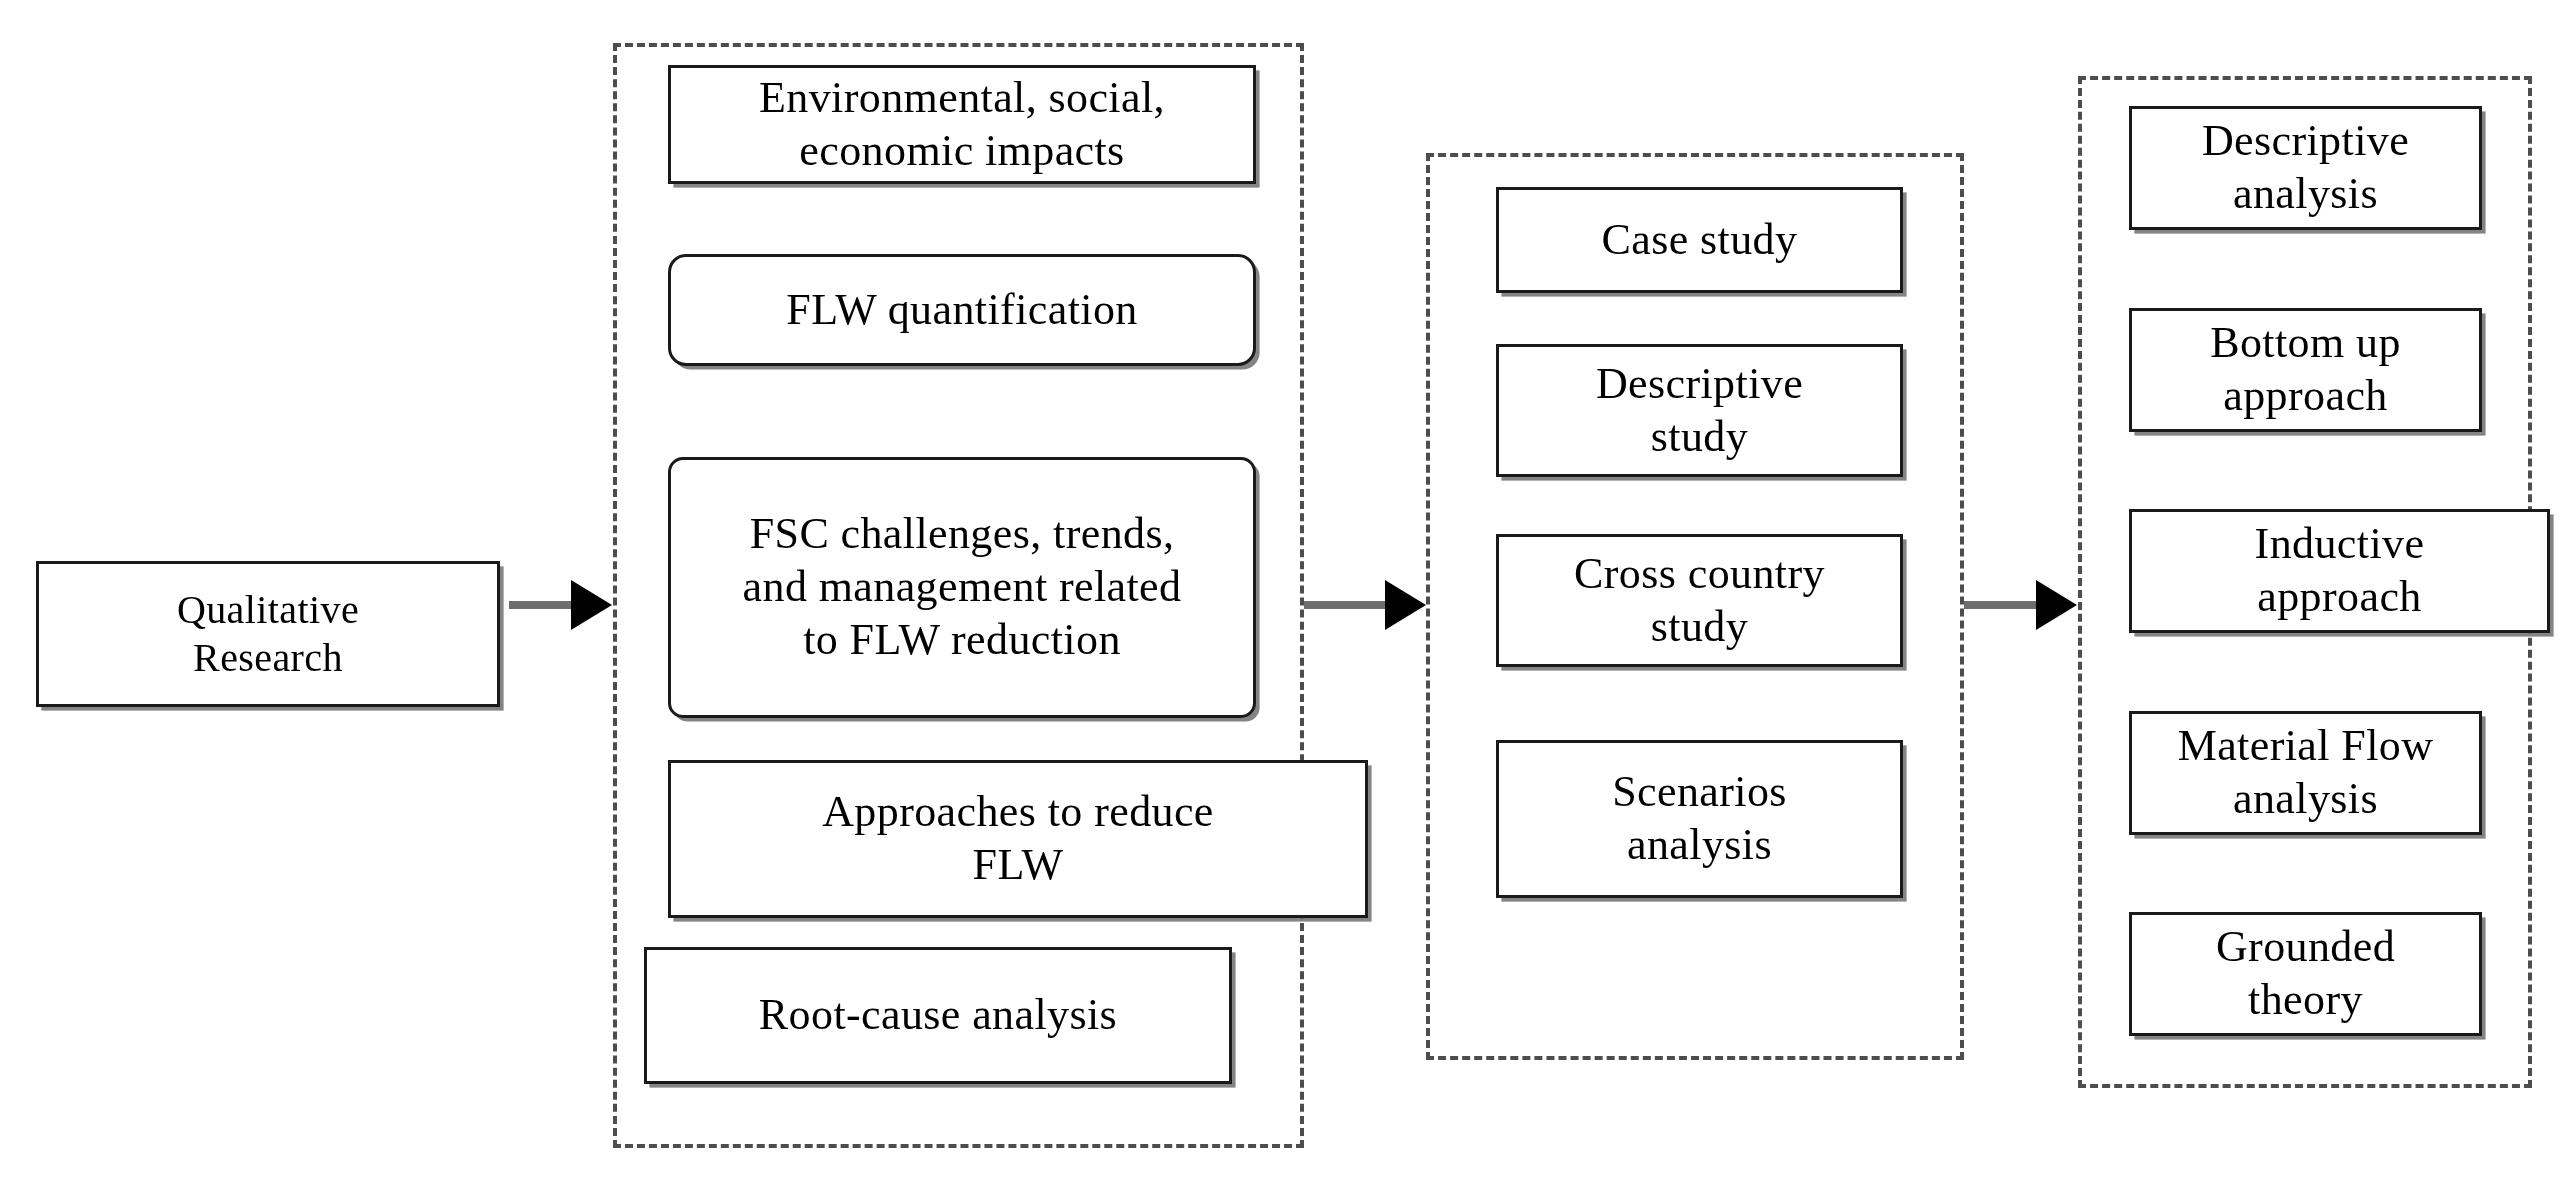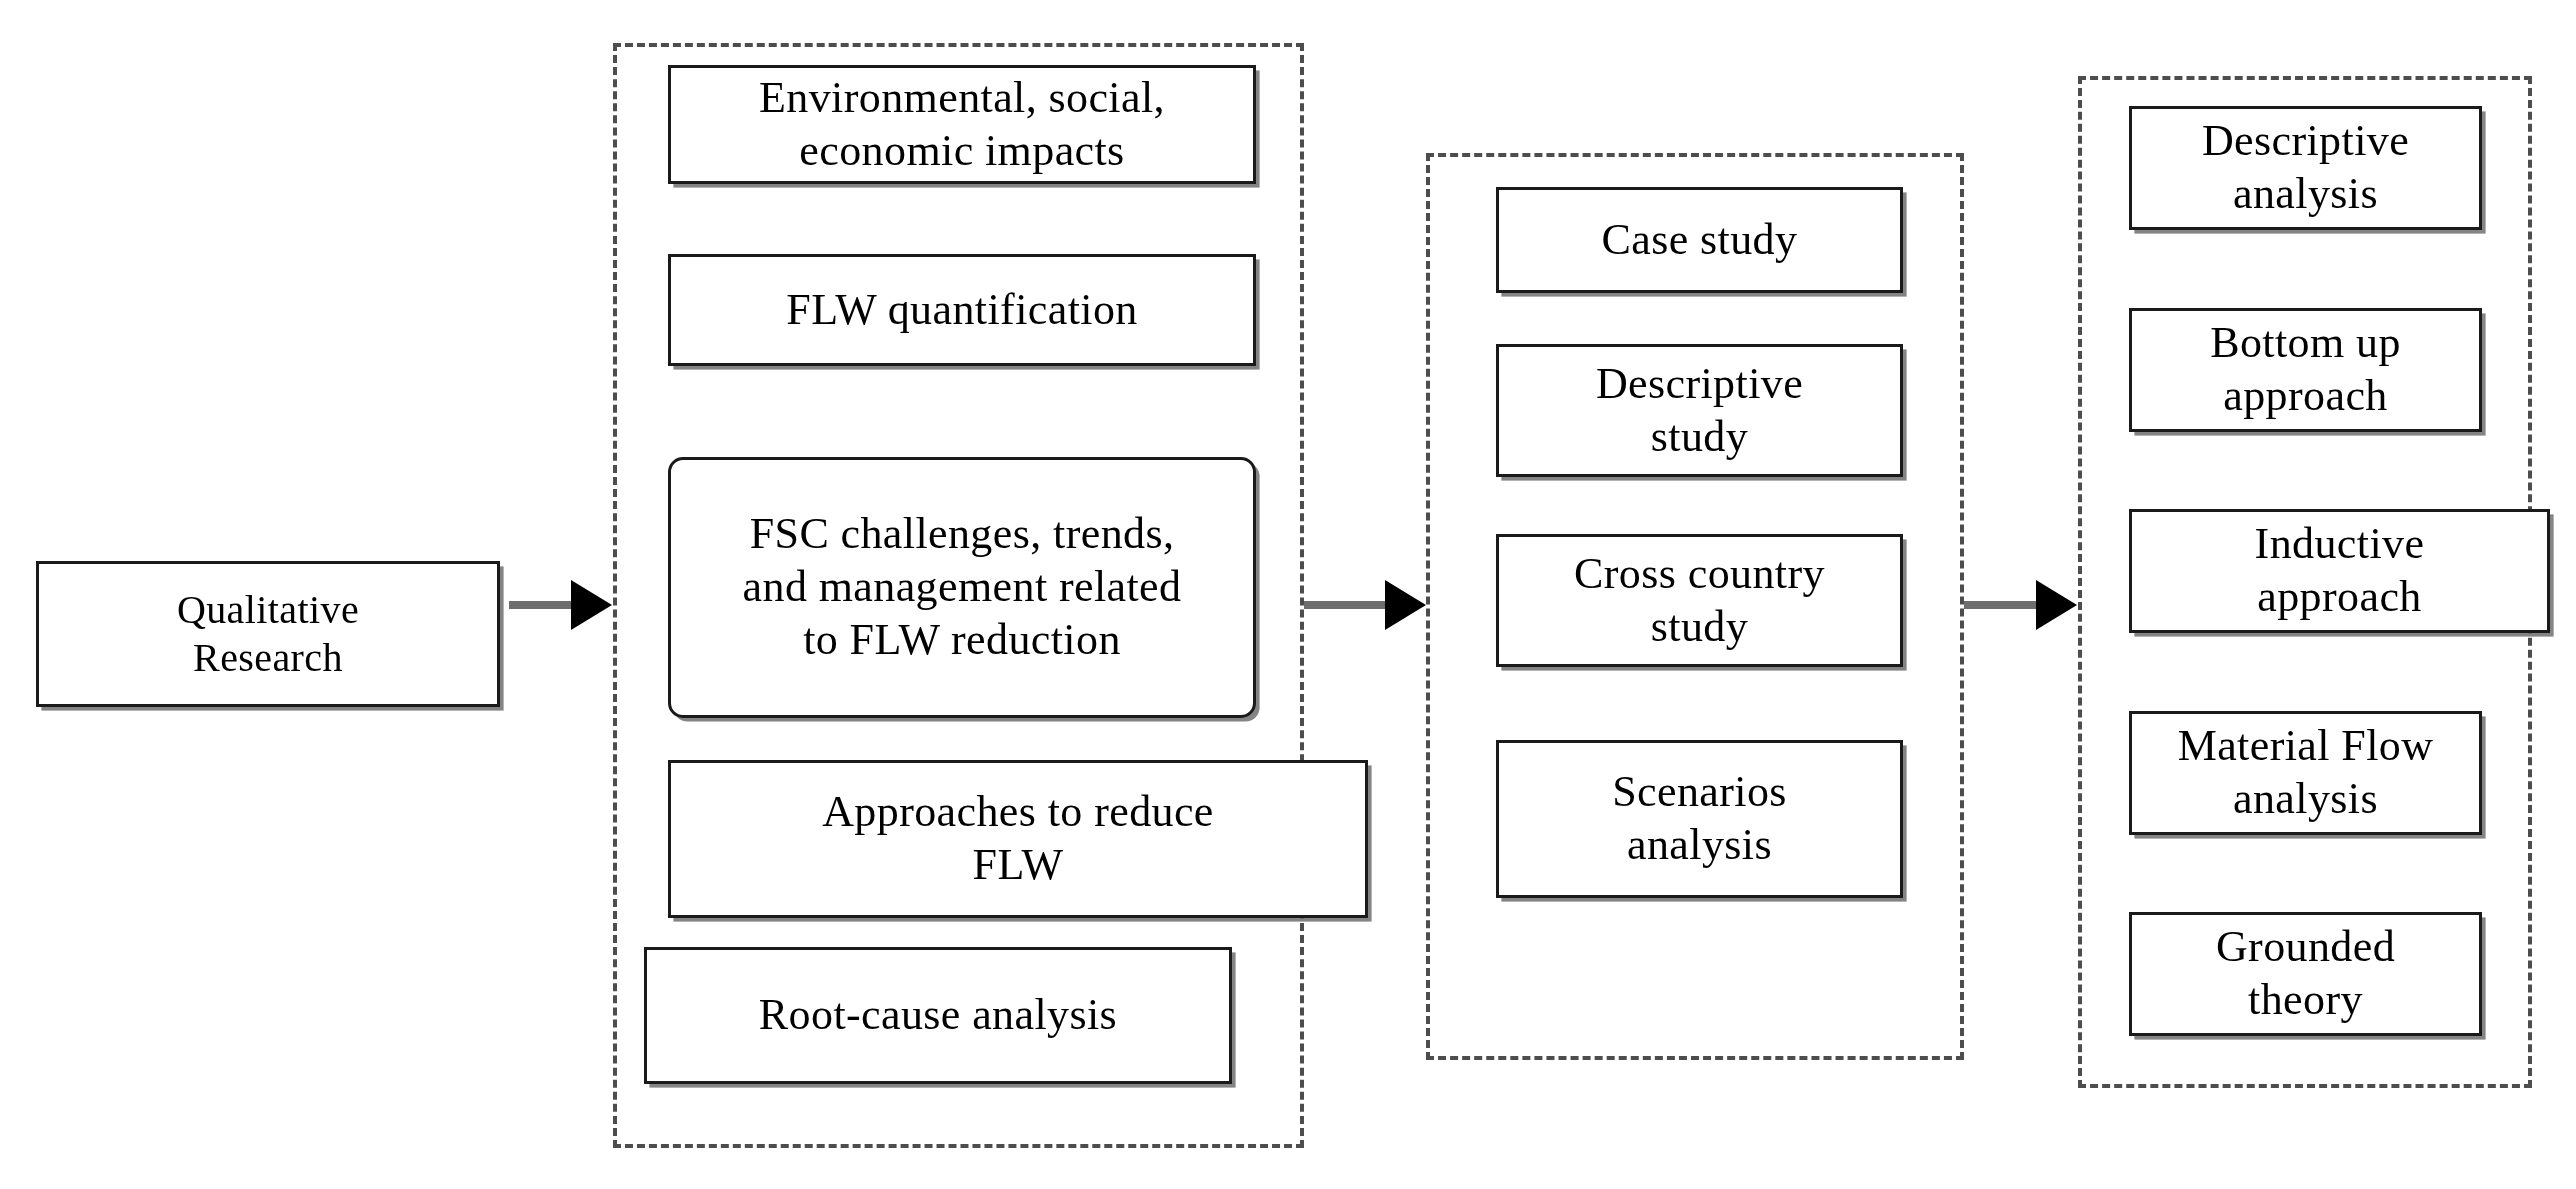--- a/index.html
+++ b/index.html
@@ -93,21 +93,21 @@
   </div>
 
   <div class="group" style="left:613px; top:43px; width:691px; height:1105px;">
   </div>
 
   <div class="node" style="left:668px; top:65px; width:588px; height:119px;">
     <span class="label">Environmental, social,
 economic impacts</span>
   </div>
 
-  <div class="node" style="left:668px; top:254px; width:588px; height:112px;">
+  <div class="node" style="left:668px; top:254px; width:588px; height:112px;border-radius:18px;">
     <span class="label">FLW quantification</span>
   </div>
 
   <div class="node" style="left:668px; top:457px; width:588px; height:261px;border-radius:15px;">
     <span class="label">FSC challenges, trends,
 and management related
 to FLW reduction</span>
   </div>
 
   <div class="node" style="left:668px; top:760px; width:700px; height:158px;text-align:center;">

